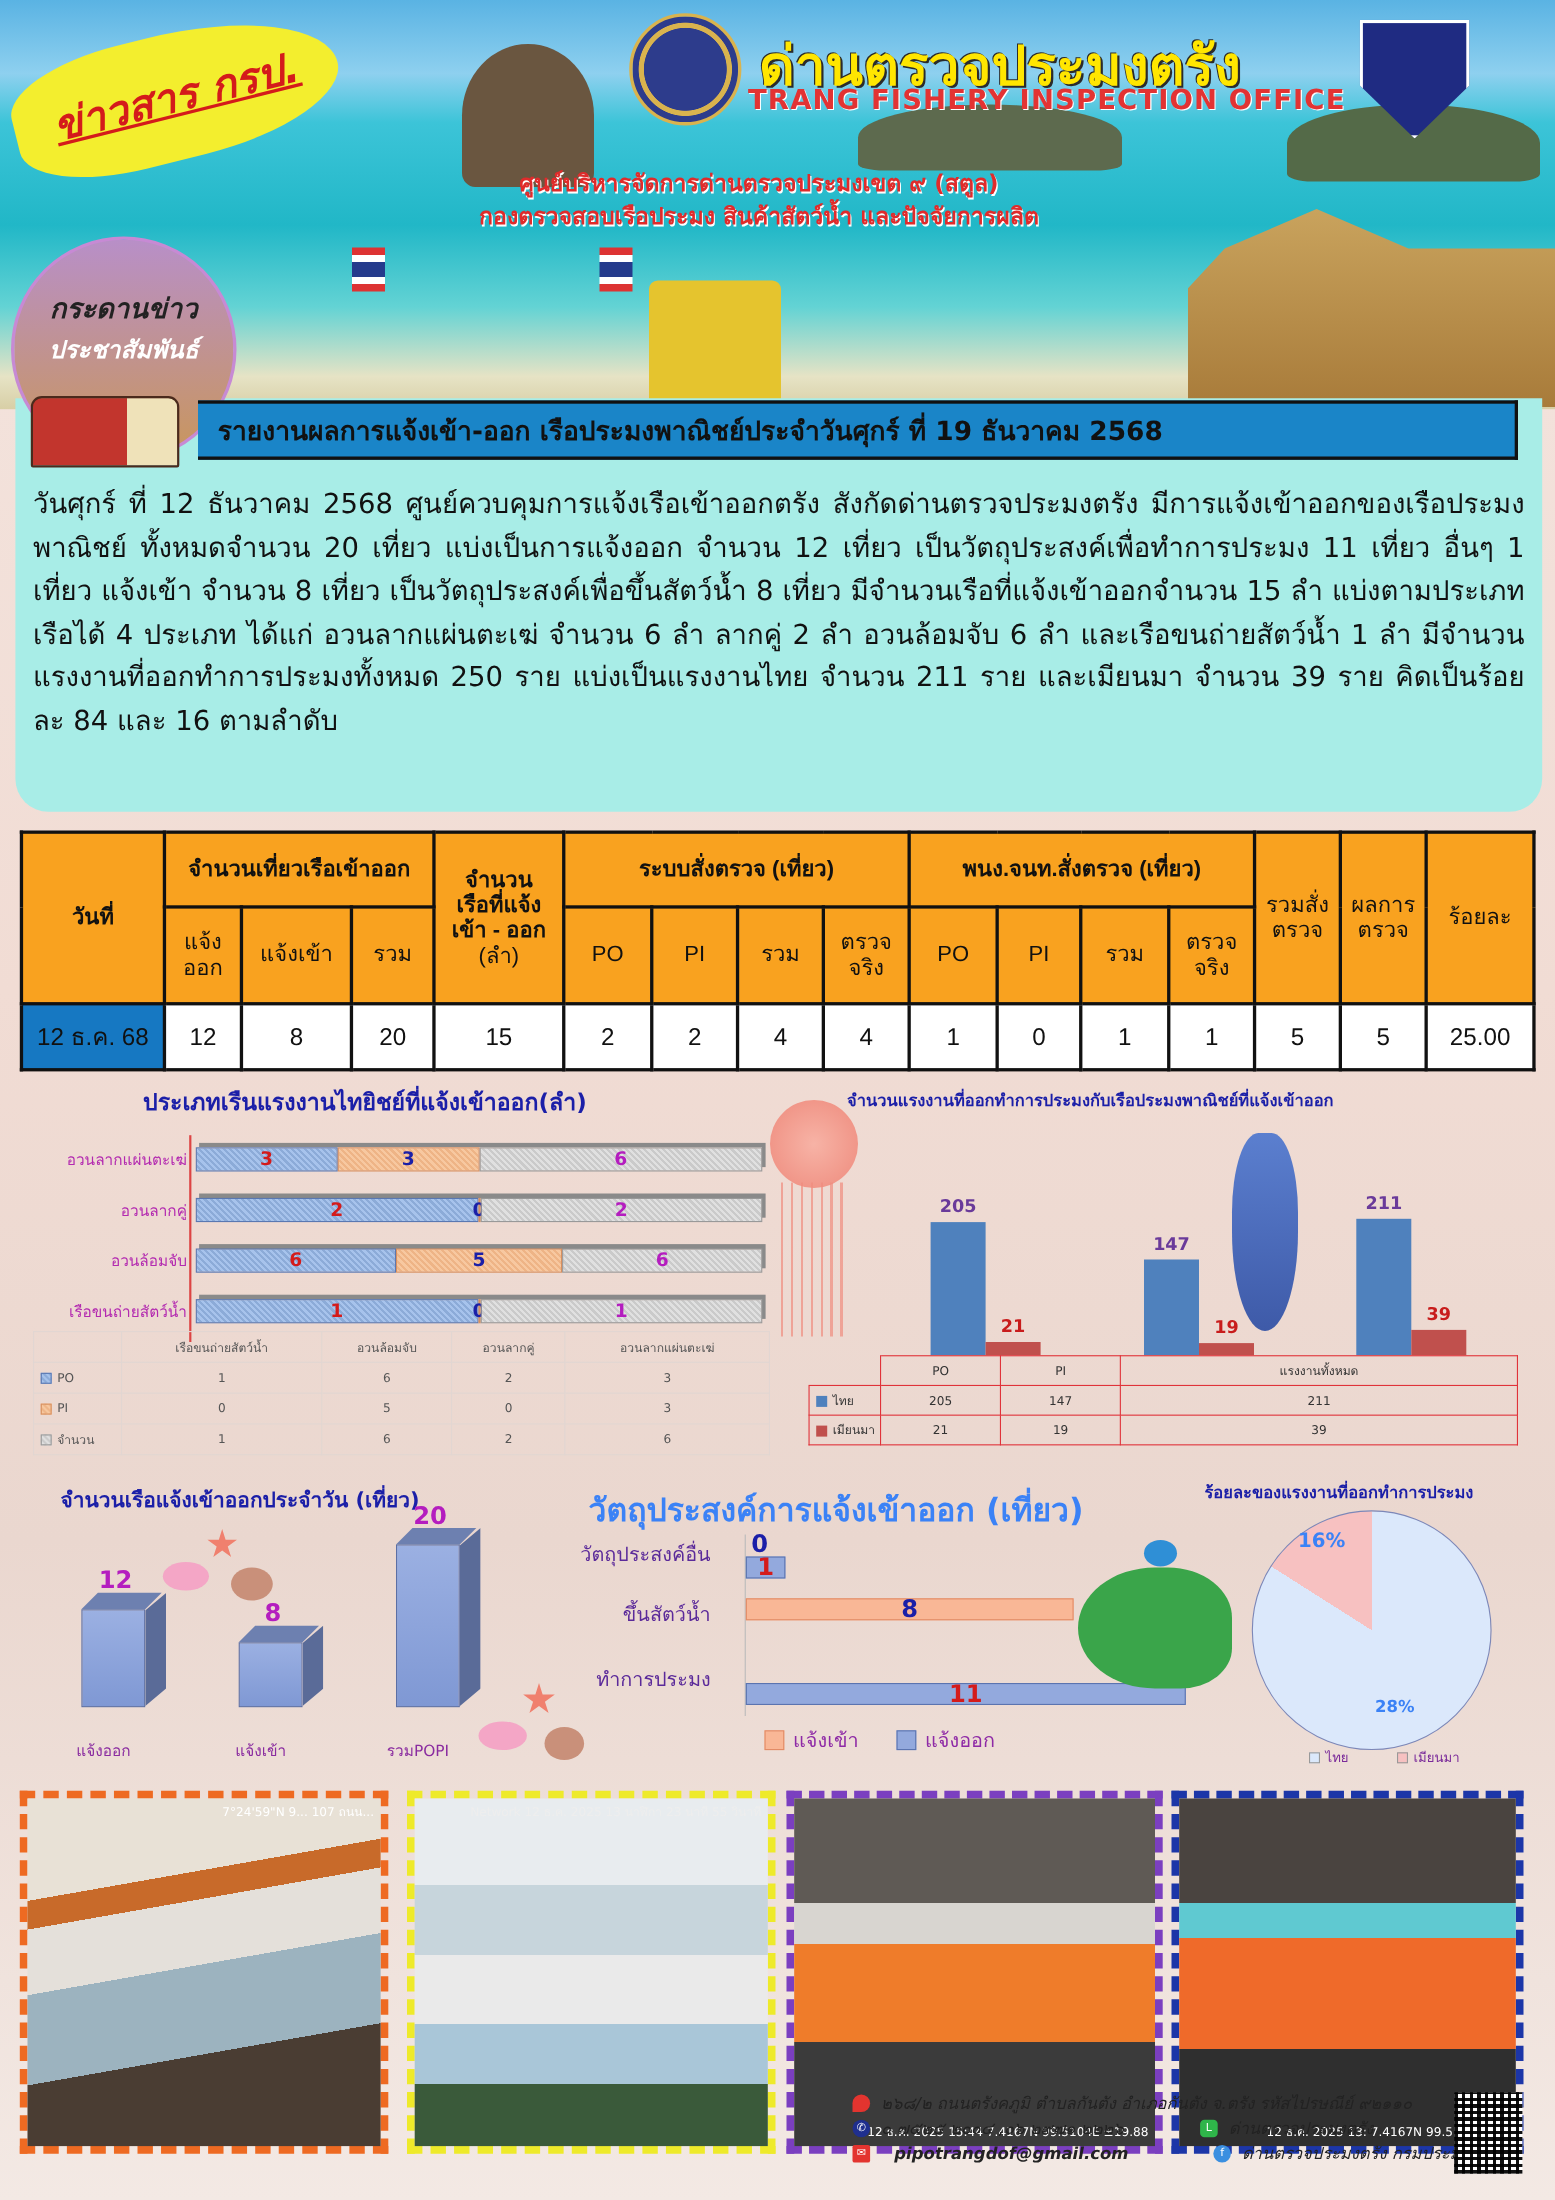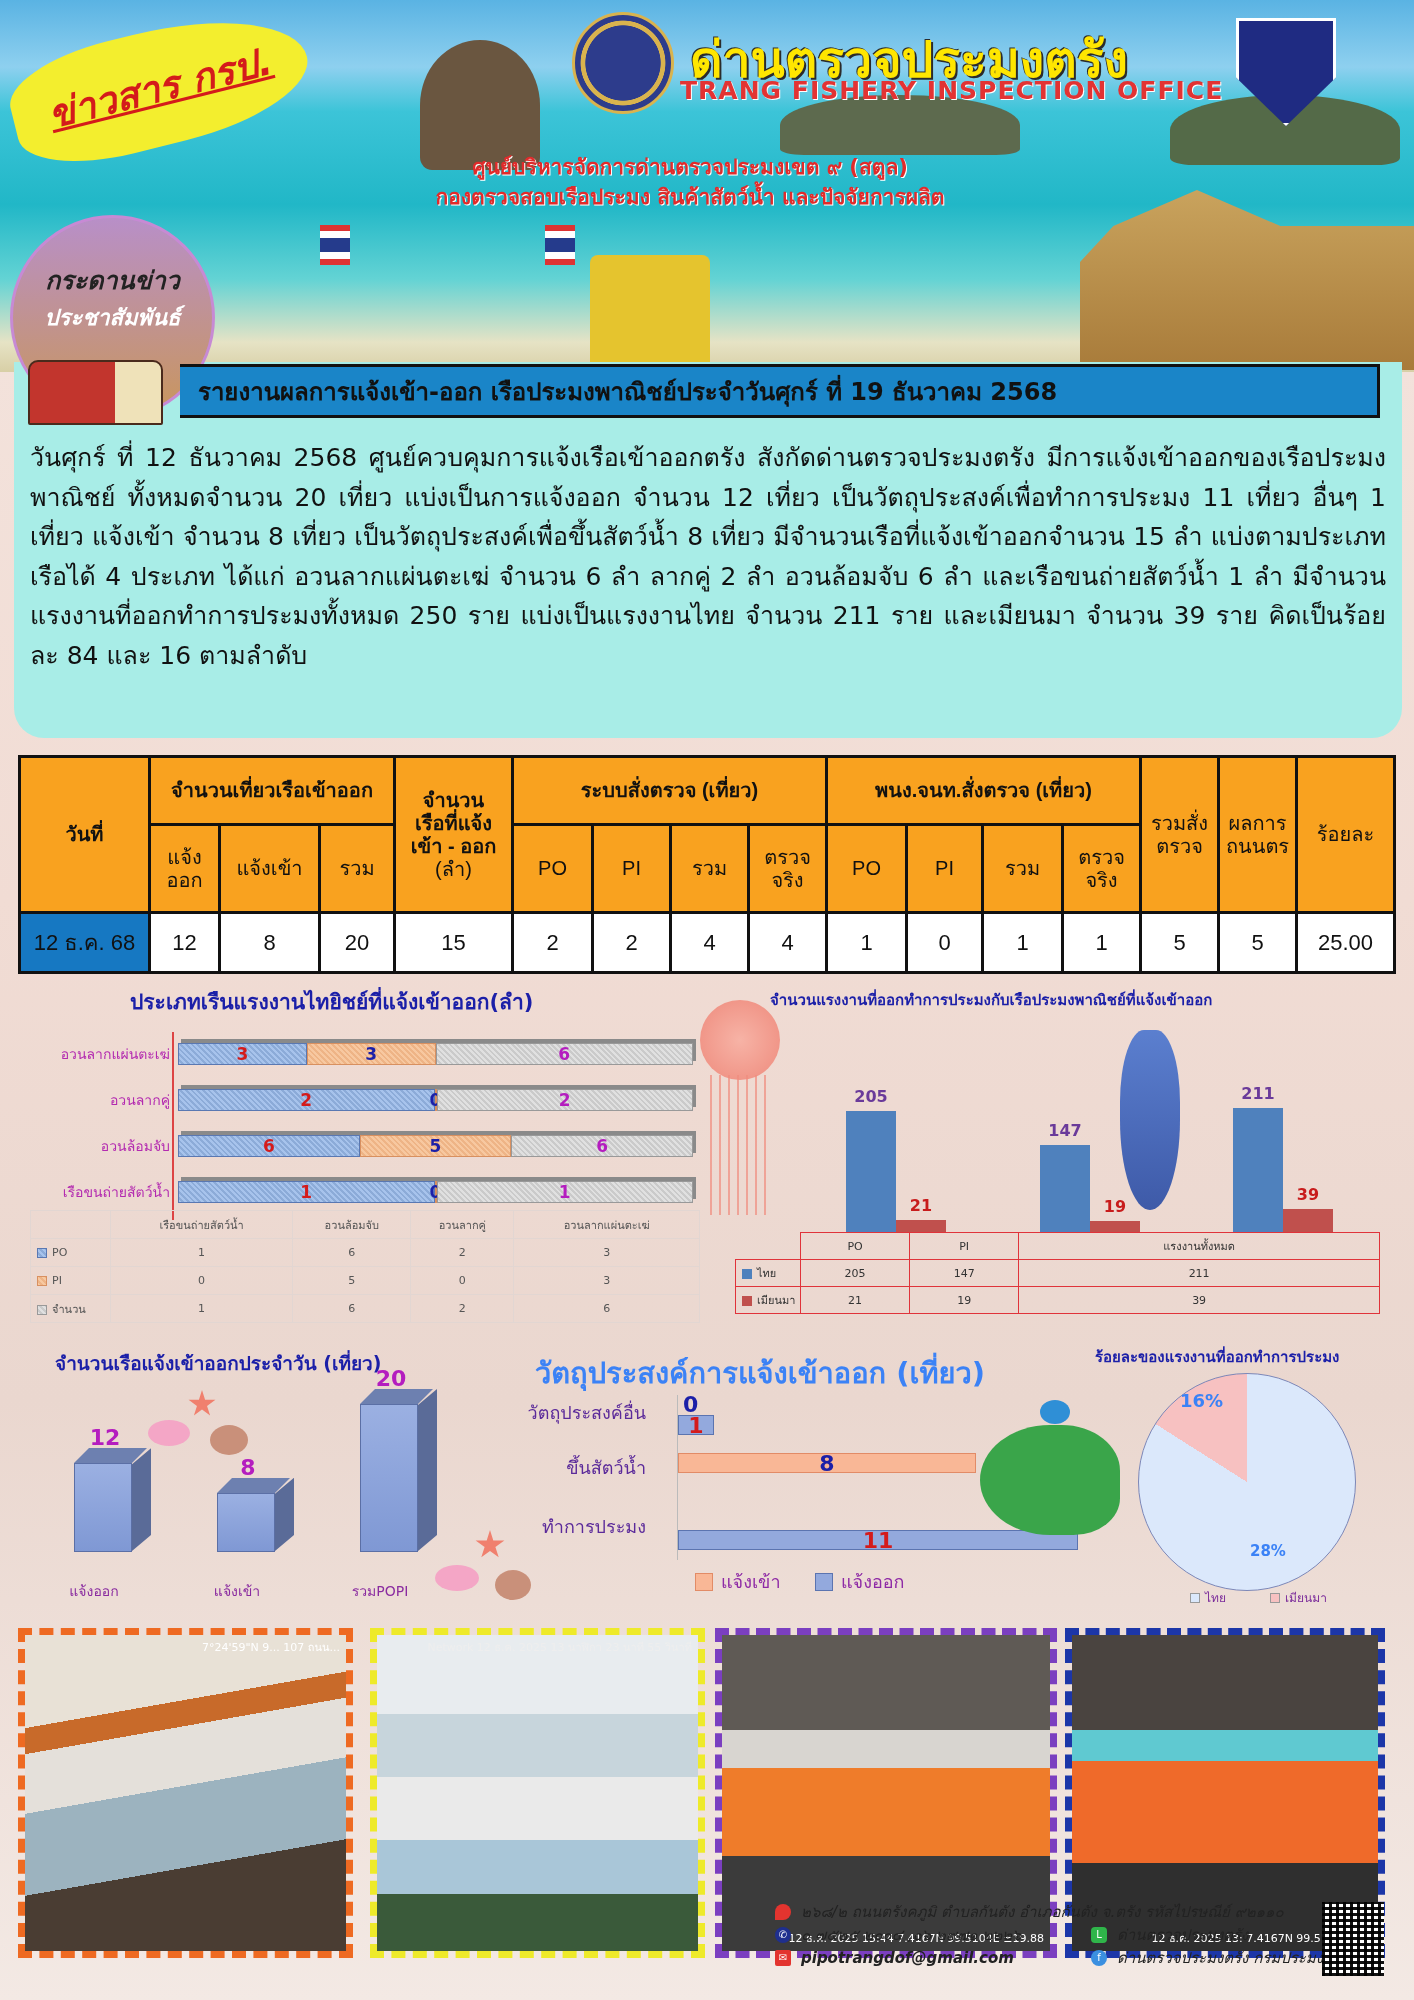--- a/index.html
+++ b/index.html
@@ -230,21 +230,21 @@
     <th colspan="3">จำนวนเที่ยวเรือเข้าออก</th>
     <th rowspan="2">
       <div>จำนวน</div>
       <div>เรือที่แจ้ง</div>
       <div>เข้า - ออก</div>
       <div style="font-weight:normal">(ลำ)</div>
     </th>
     <th colspan="4">ระบบสั่งตรวจ (เที่ยว)</th>
     <th colspan="4">พนง.จนท.สั่งตรวจ (เที่ยว)</th>
     <th rowspan="2" class="sub">รวมสั่ง ตรวจ</th>
-    <th rowspan="2" class="sub">ผลการ ถนนตร</th>
+    <th rowspan="2" class="sub">ผลการ ตรวจ</th>
     <th rowspan="2" class="sub">ร้อยละ</th>
   </tr>
   <tr style="height:88px">
     <th class="sub">แจ้ง ออก</th>
     <th class="sub">แจ้งเข้า</th>
     <th class="sub">รวม</th>
     <th class="sub">PO</th>
     <th class="sub">PI</th>
     <th class="sub">รวม</th>
     <th class="sub">ตรวจ จริง</th>
@@ -468,18 +468,18 @@
     <span>๒๖๘/๒ ถนนตรังคภูมิ ตำบลกันตัง อำเภอกันตัง จ.ตรัง รหัสไปรษณีย์ ๙๒๑๑๐</span>
   </div>
   <div class="ln">
     <span class="ic" style="background:#1f2f8e;">✆</span>
     <span style="width:290px;display:inline-block;">๐ ๗๕๒๕ ๒๐๐๔ ,๐๖ ๒๙๗๑ ๒๒๒๖</span>
     <span class="ic" style="background:#2fb54a;border-radius:4px;">L</span>
     <span>ด่านตรวจประมงตรัง</span>
   </div>
   <div class="ln">
     <span class="ic" style="background:#e3342f;border-radius:2px;">✉</span>
-    <span style="width:290px;display:inline-block;font-weight:bold;">pipotrangdof@gmail.com</span>
+    <span style="width:290px;display:inline-block;font-weight:bold;margin-left:12px;">pipotrangdof@gmail.com</span>
     <span class="ic" style="background:#3b8fe0;">f</span>
     <span>ด่านตรวจประมงตรัง กรมประมง</span>
   </div>
 </div>
 <div class="qr"></div>
 
 </body></html>

